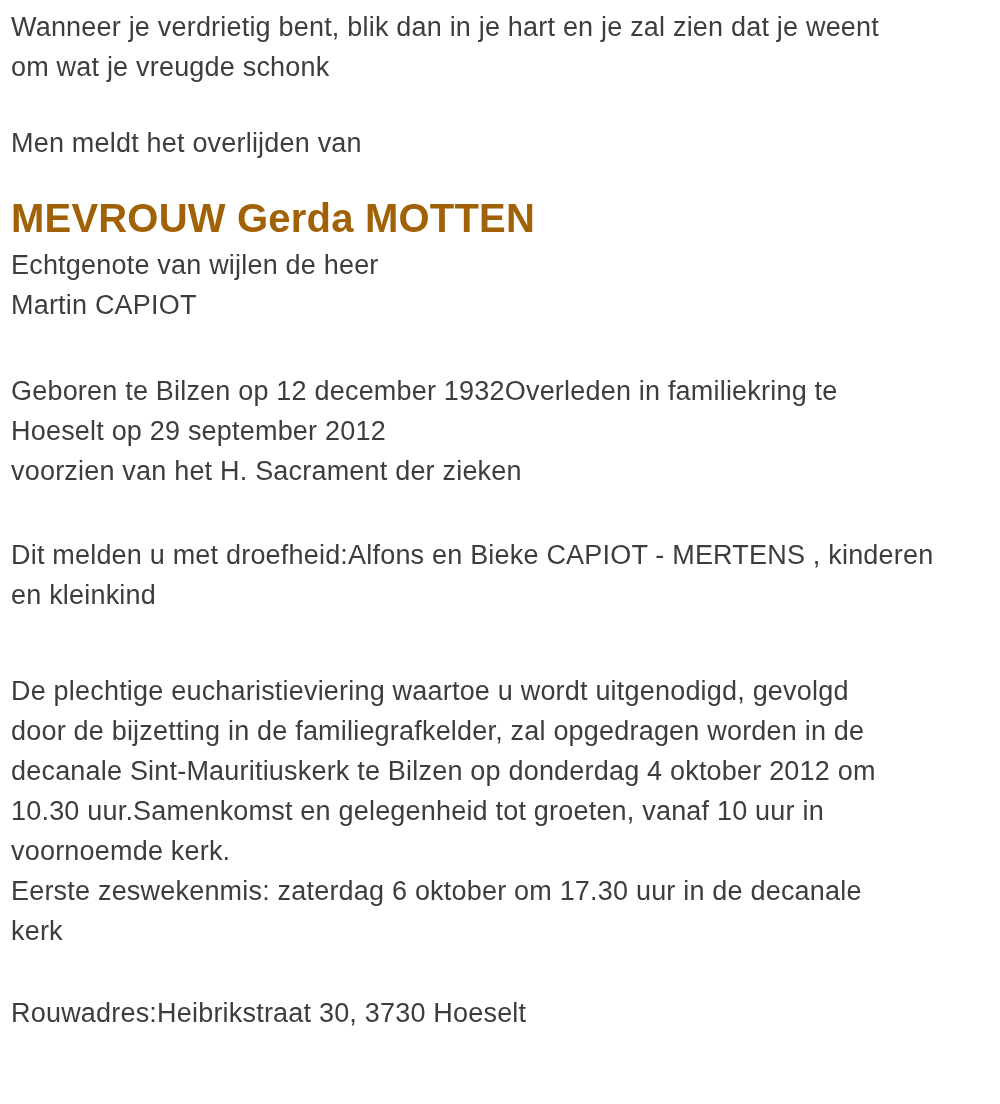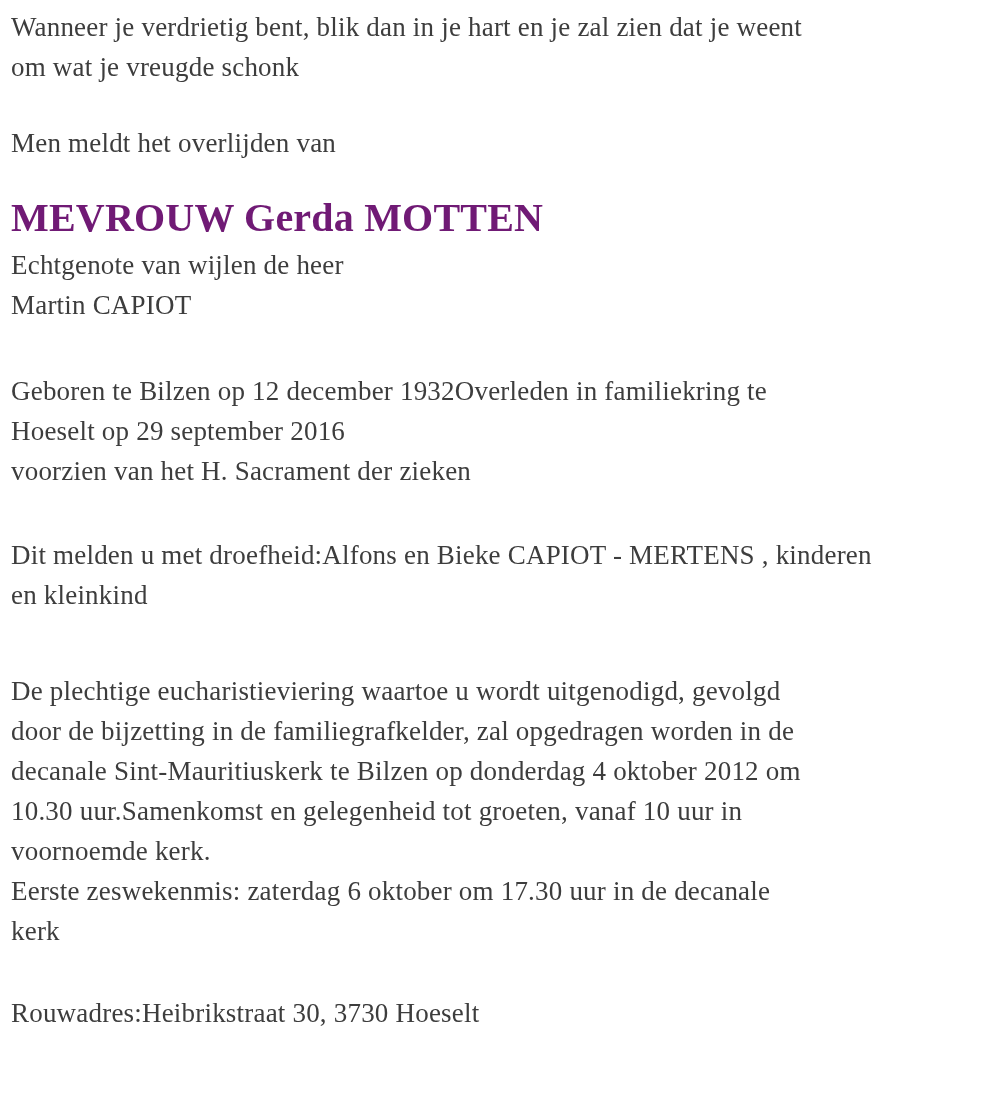--- a/index.html
+++ b/index.html
@@ -8,21 +8,21 @@
     background: #ffffff;
   }
   .doc {
     position: relative;
     width: 1000px;
     height: 1104px;
     box-sizing: border-box;
     padding: 7px 12px 0 11px;
     overflow: hidden;
     background: #ffffff;
-    font-family: Liberation Serif, serif;
+    font-family: Liberation Sans, sans-serif;
     color: #3d3d3d;
     border-radius: 27px;
   }
   .para {
     font-size: 27px;
     line-height: 40px;
     letter-spacing: 0.2px;
     white-space: pre;
     margin: 0 0 38px 0;
   }
@@ -32,41 +32,41 @@
   .para.birth-death    { margin-bottom: 44px; }
   .para.family         { margin-bottom: 56px; }
   .para.service        { margin-bottom: 35px; }
   .para.mourning       { margin-bottom: 40px; margin-top: 42px; }
   .para.notice         { margin-bottom: 0; }
   .title {
     font-size: 40px;
     font-weight: 700;
     line-height: 50px;
     letter-spacing: 0.2px;
-    color: #701a75;
+    color: #a16207;
     white-space: pre;
     margin: 0 0 2px 0;
   }
 </style>
 </head>
 <body>
 
 <div class="doc">
   <div class="para quote">Wanneer je verdrietig bent, blik dan in je hart en je zal zien dat je weent
 om wat je vreugde schonk</div>
 
   <div class="para intro">Men meldt het overlijden van</div>
 
   <div class="title">MEVROUW Gerda MOTTEN</div>
 
   <div class="para spouse">Echtgenote van wijlen de heer
 Martin CAPIOT</div>
 
   <div class="para birth-death">Geboren te Bilzen op 12 december 1932Overleden in familiekring te
-Hoeselt op 29 september 2016
+Hoeselt op 29 september 2012
 voorzien van het H. Sacrament der zieken</div>
 
   <div class="para family">Dit melden u met droefheid:Alfons en Bieke CAPIOT - MERTENS , kinderen
 en kleinkind</div>
 
   <div class="para service">De plechtige eucharistieviering waartoe u wordt uitgenodigd, gevolgd
 door de bijzetting in de familiegrafkelder, zal opgedragen worden in de
 decanale Sint-Mauritiuskerk te Bilzen op donderdag 4 oktober 2012 om
 10.30 uur.Samenkomst en gelegenheid tot groeten, vanaf 10 uur in
 voornoemde kerk.

